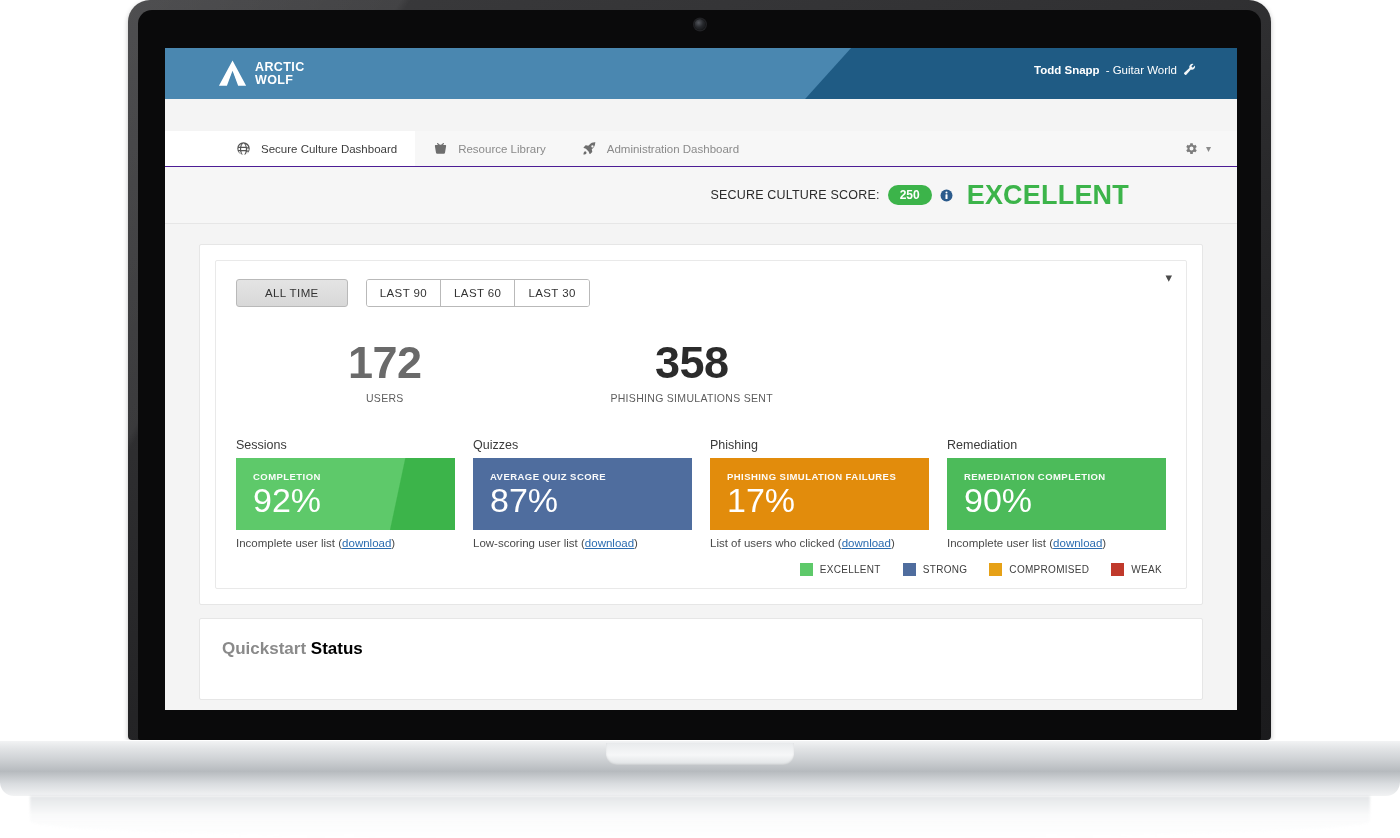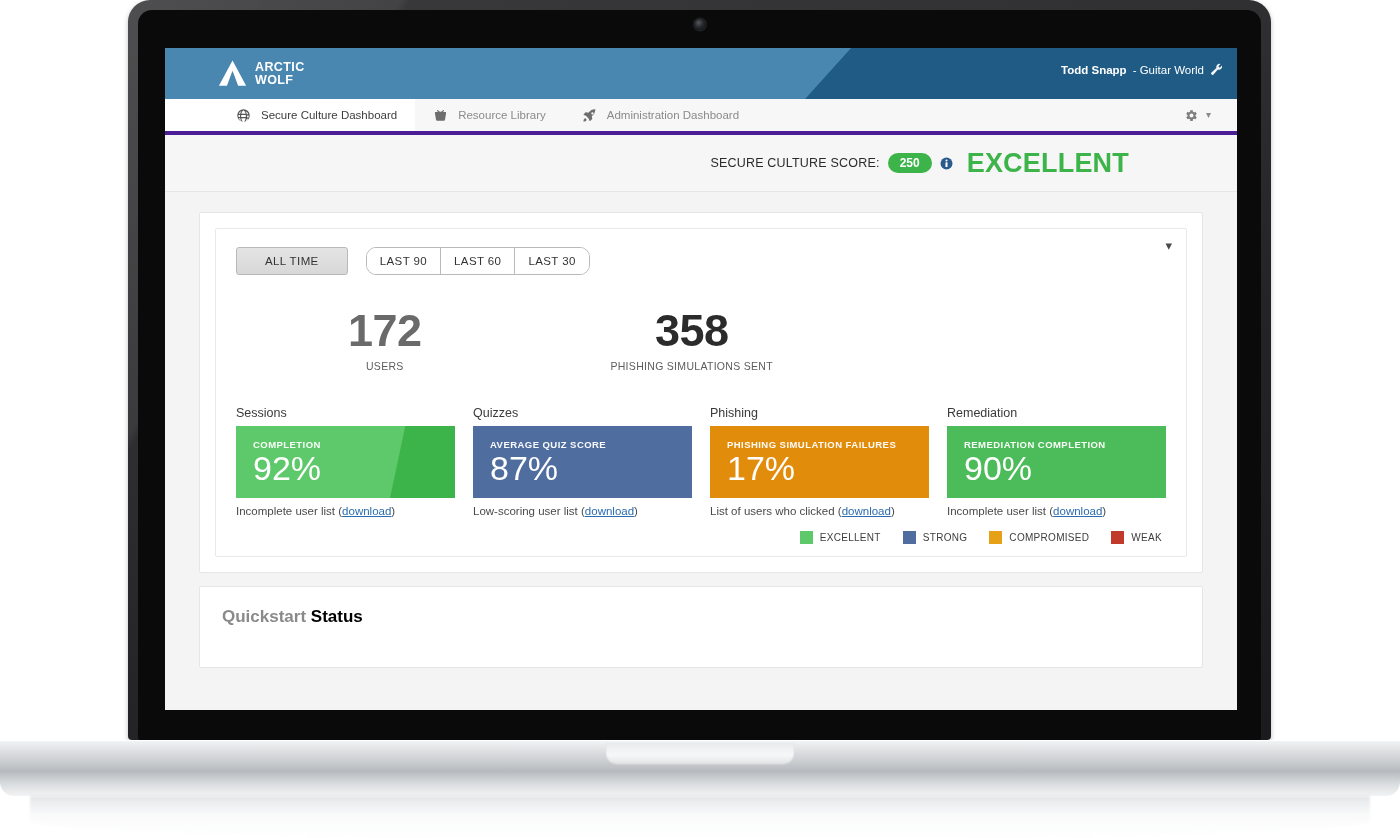--- a/index.html
+++ b/index.html
@@ -79,32 +79,32 @@
   .logo {
     position: absolute; left: 53px; top: 11px;
     display: flex; align-items: center; gap: 7px; color: #fff;
   }
   .logo-mark { width: 30px; height: 29px; display: block; }
   .logo-text {
     font-size: 12.5px; font-weight: bold; line-height: 12.5px;
     letter-spacing: .4px; white-space: pre-line;
   }
   .header-user {
-    position: absolute; right: 14px; top: 15px;
+    position: absolute; right: 41px; top: 15px;
     display: flex; align-items: center; gap: 6px;
     color: #ffffff; font-size: 11.5px;
   }
   .header-user .uname { font-weight: bold; }
   .header-user .ucorp { font-weight: normal; }
   .wrench-icon { width: 13px; height: 13px; display: block; opacity: .95; }
 
   
   .tabbar {
     position: relative; height: 36px; background: #f7f7f7;
-    border-bottom: 4px solid #4c1d95; display: flex; align-items: stretch;
+    border-bottom: 1px solid #4c1d95; display: flex; align-items: stretch; margin-top: 32px;
   }
   .tabbar-spacer { width: 53px; background: #ffffff; }
   .tab {
     display: flex; align-items: center; gap: 10px;
     padding: 0 18px; font-size: 11.5px; color: #8b8b8b; cursor: pointer;
   }
   .tab.active { background: #ffffff; color: #3d3d3d; }
   .tab .ticon { width: 15px; height: 15px; display: block; flex: 0 0 auto; }
   .tab.active .ticon { fill: #555; }
   .tab .ticon { fill: #6e6e6e; }
@@ -150,21 +150,21 @@
   }
 
   
   .filters { display: flex; align-items: center; gap: 18px; }
   .btn-alltime {
     background: linear-gradient(180deg,#e4e4e4 0%, #d8d8d8 100%);
     border: 1px solid #b9b9b9; border-radius: 3px;
     padding: 7px 28px; font-size: 11.5px; color: #333;
     letter-spacing: .4px; cursor: pointer;
   }
-  .btn-group { display: flex; border: 1px solid #b9b9b9; border-radius: 10px; overflow: hidden; }
+  .btn-group { display: flex; border: 1px solid #b9b9b9; border-radius: 3px; overflow: hidden; }
   .btn-group button {
     background: #fff; border: 0; border-right: 1px solid #b9b9b9;
     padding: 7px 13px; font-size: 11.5px; color: #333;
     letter-spacing: .4px; cursor: pointer;
     font-family: "Liberation Sans", sans-serif;
   }
   .btn-group button:last-child { border-right: 0; }
 
   
   .stats-row { display: flex; margin: 34px 0 6px 0; }

